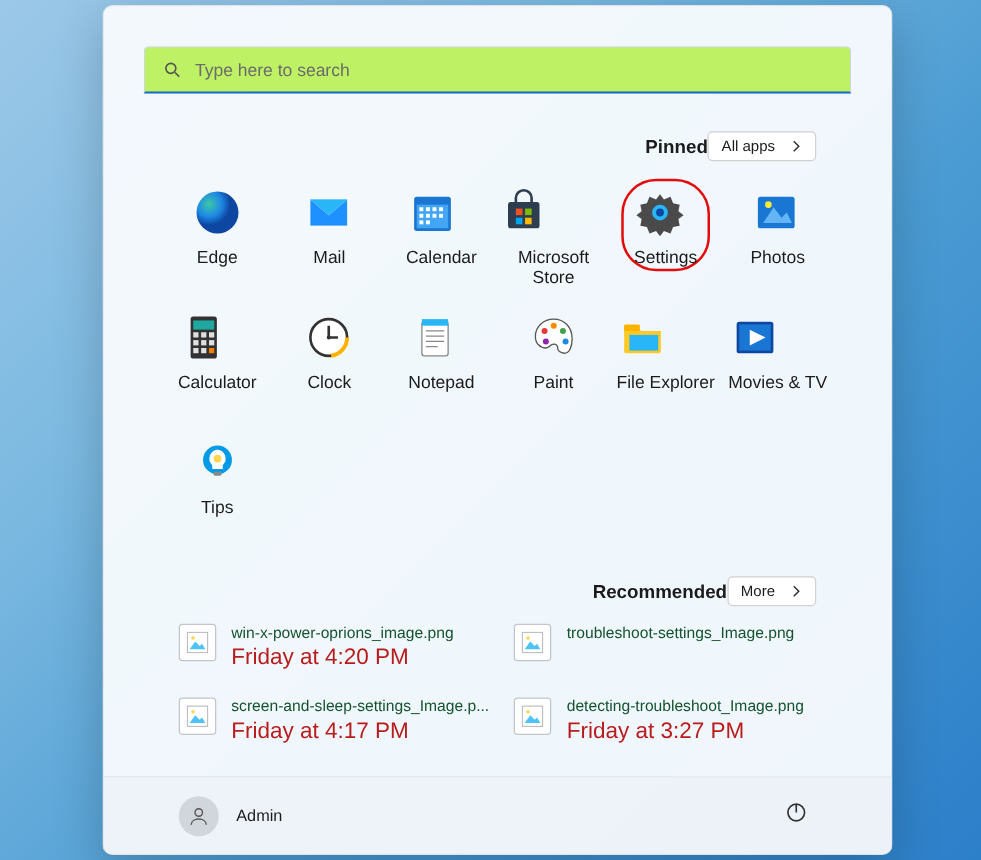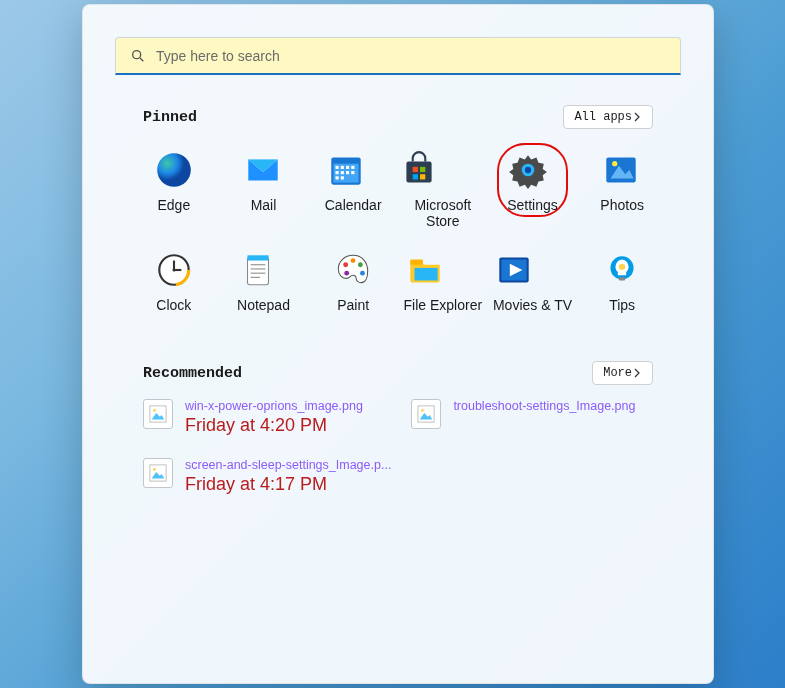--- a/index.html
+++ b/index.html
@@ -15,37 +15,36 @@
     width: 632px; height: 680px;
     background: rgba(246, 250, 253, 0.97);
     border: 1px solid rgba(0,0,0,0.08);
     border-radius: 8px;
     box-shadow: 0 12px 40px rgba(0,0,0,0.2);
     display: flex; flex-direction: column;
   }
   .search-wrap { padding: 32px 32px 18px; }
   .search-box {
     display: flex; align-items: center;
-    background: #fef9c3;
+    background: #bef264;
     border: 1px solid #cfd6dd;
     border-bottom: 2px solid #1a6fc4;
     border-radius: 4px 4px 0 0;
     height: 38px; padding: 0 14px;
   }
   .search-box svg { width: 16px; height: 16px; margin-right: 10px; }
   .search-ph { color: #6b6b6b; font-size: 14px; }
 
   .section-head {
-    display: flex; align-items: center; justify-content: space-between;
+    display: flex; align-items: center; justify-content: flex-end;
     padding: 12px 60px 8px 60px;
-    font-family: Liberation Mono, monospace;
   }
   .section-title { font-size: 15px; font-weight: 600; color: #1b1b1b; }
   .pill-btn {
-    display: flex; align-items: center; gap: 0;
+    display: flex; align-items: center; gap: 12px;
     background: #fff; border: 1px solid #d0d0d0;
     border-radius: 4px; padding: 4px 10px;
     font-size: 12px; color: #1b1b1b;
     cursor: pointer;
   }
 
   .pinned-grid {
     padding: 6px 46px 4px;
     display: grid;
     grid-template-columns: repeat(6, 1fr);
@@ -73,21 +72,21 @@
     display: grid; grid-template-columns: 1fr 1fr;
     column-gap: 20px; row-gap: 22px;
   }
   .rec-item { display: flex; gap: 12px; cursor: pointer; }
   .rec-thumb {
     width: 30px; height: 30px; background: #fff;
     border: 1px solid #c0c6cc; border-radius: 3px;
     display: flex; align-items: center; justify-content: center;
   }
   .rec-text { flex: 1; min-width: 0; }
-  .rec-title { font-size: 12.5px; color: #8b5cf6; white-space: nowrap; overflow: hidden; text-overflow: ellipsis; }
+  .rec-title { font-size: 12.5px; color: #14532d; white-space: nowrap; overflow: hidden; text-overflow: ellipsis; }
   .rec-time  { font-size: 18px; color: #b91c1c; margin-top: 2px; }
 
   .footer {
     margin-top: auto;
     border-top: 1px solid rgba(0,0,0,0.07);
     background: rgba(236, 242, 248, 0.9);
     height: 62px;
     display: flex; align-items: center; justify-content: space-between;
     padding: 0 60px;
     border-radius: 0 0 8px 8px;
@@ -217,20 +216,42 @@
               <circle cx="14" cy="14" r="2.5" fill="#FFEB3B"></circle>
             </svg>
           </div>
           <div class="app-label">Photos</div>
         </div>
       </div>
       <div class="app-tile">
         <div>
           <div class="app-icon">
             <svg viewBox="0 0 40 40">
+              <rect x="10" y="4" width="20" height="32" rx="2" fill="#323232"></rect>
+              <rect x="12" y="7" width="16" height="7" fill="#1fa8a0"></rect>
+              <g fill="#e0e0e0">
+                <rect x="12" y="16" width="4" height="4"></rect>
+                <rect x="18" y="16" width="4" height="4"></rect>
+                <rect x="24" y="16" width="4" height="4"></rect>
+                <rect x="12" y="22" width="4" height="4"></rect>
+                <rect x="18" y="22" width="4" height="4"></rect>
+                <rect x="24" y="22" width="4" height="4"></rect>
+                <rect x="12" y="28" width="4" height="4"></rect>
+                <rect x="18" y="28" width="4" height="4"></rect>
+                <rect x="24" y="28" width="4" height="4" fill="#f57c00"></rect>
+              </g>
+            </svg>
+          </div>
+          <div class="app-label">Calculator</div>
+        </div>
+      </div>
+      <div class="app-tile">
+        <div>
+          <div class="app-icon">
+            <svg viewBox="0 0 40 40">
               <circle cx="20" cy="20" r="14" fill="#fff" stroke="#333" stroke-width="2"></circle>
               <circle cx="20" cy="20" r="14" fill="none" stroke="#FFB300" stroke-width="3" stroke-dasharray="20 100"></circle>
               <line x1="20" y1="20" x2="20" y2="11" stroke="#333" stroke-width="2"></line>
               <line x1="20" y1="20" x2="27" y2="20" stroke="#333" stroke-width="2"></line>
               <circle cx="20" cy="20" r="1.5" fill="#333"></circle>
             </svg>
           </div>
           <div class="app-label">Clock</div>
         </div>
       </div>
@@ -347,16 +368,46 @@
             <rect x="1" y="1" width="18" height="18" fill="#fff" stroke="#bbb"></rect>
             <polygon points="3,16 8,9 12,13 14,11 17,16" fill="#4FC3F7"></polygon>
             <circle cx="6" cy="6" r="1.6" fill="#FFD54F"></circle>
           </svg>
         </div>
         <div class="rec-text">
           <div class="rec-title">screen-and-sleep-settings_Image.p...</div>
           <div class="rec-time">Friday at 4:17 PM</div>
         </div>
       </div>
-    </div>
-
+      <div class="rec-item">
+        <div class="rec-thumb">
+          <svg width="18" height="18" viewBox="0 0 20 20">
+            <rect x="1" y="1" width="18" height="18" fill="#fff" stroke="#bbb"></rect>
+            <polygon points="3,16 8,9 12,13 14,11 17,16" fill="#4FC3F7"></polygon>
+            <circle cx="6" cy="6" r="1.6" fill="#FFD54F"></circle>
+          </svg>
+        </div>
+        <div class="rec-text">
+          <div class="rec-title">detecting-troubleshoot_Image.png</div>
+          <div class="rec-time">Friday at 3:27 PM</div>
+        </div>
+      </div>
+    </div>
+
+  <div class="footer">
+    <div class="user-area">
+      <div class="avatar">
+        <svg width="18" height="18" viewBox="0 0 24 24" fill="none" stroke="#555" stroke-width="1.5">
+            <circle cx="12" cy="8" r="4"></circle>
+            <path d="M4 21c0-4 4-6 8-6s8 2 8 6"></path>
+          </svg>
+      </div>
+      <span class="user-name">Admin</span>
+    </div>
+    <div class="power-btn">
+      <svg width="20" height="20" viewBox="0 0 24 24" fill="none" stroke="#333" stroke-width="1.6">
+          <circle cx="12" cy="12" r="8"></circle>
+          <line x1="12" y1="4" x2="12" y2="12"></line>
+        </svg>
+    </div>
+  </div>
 
 </div>
 
 </body></html>

